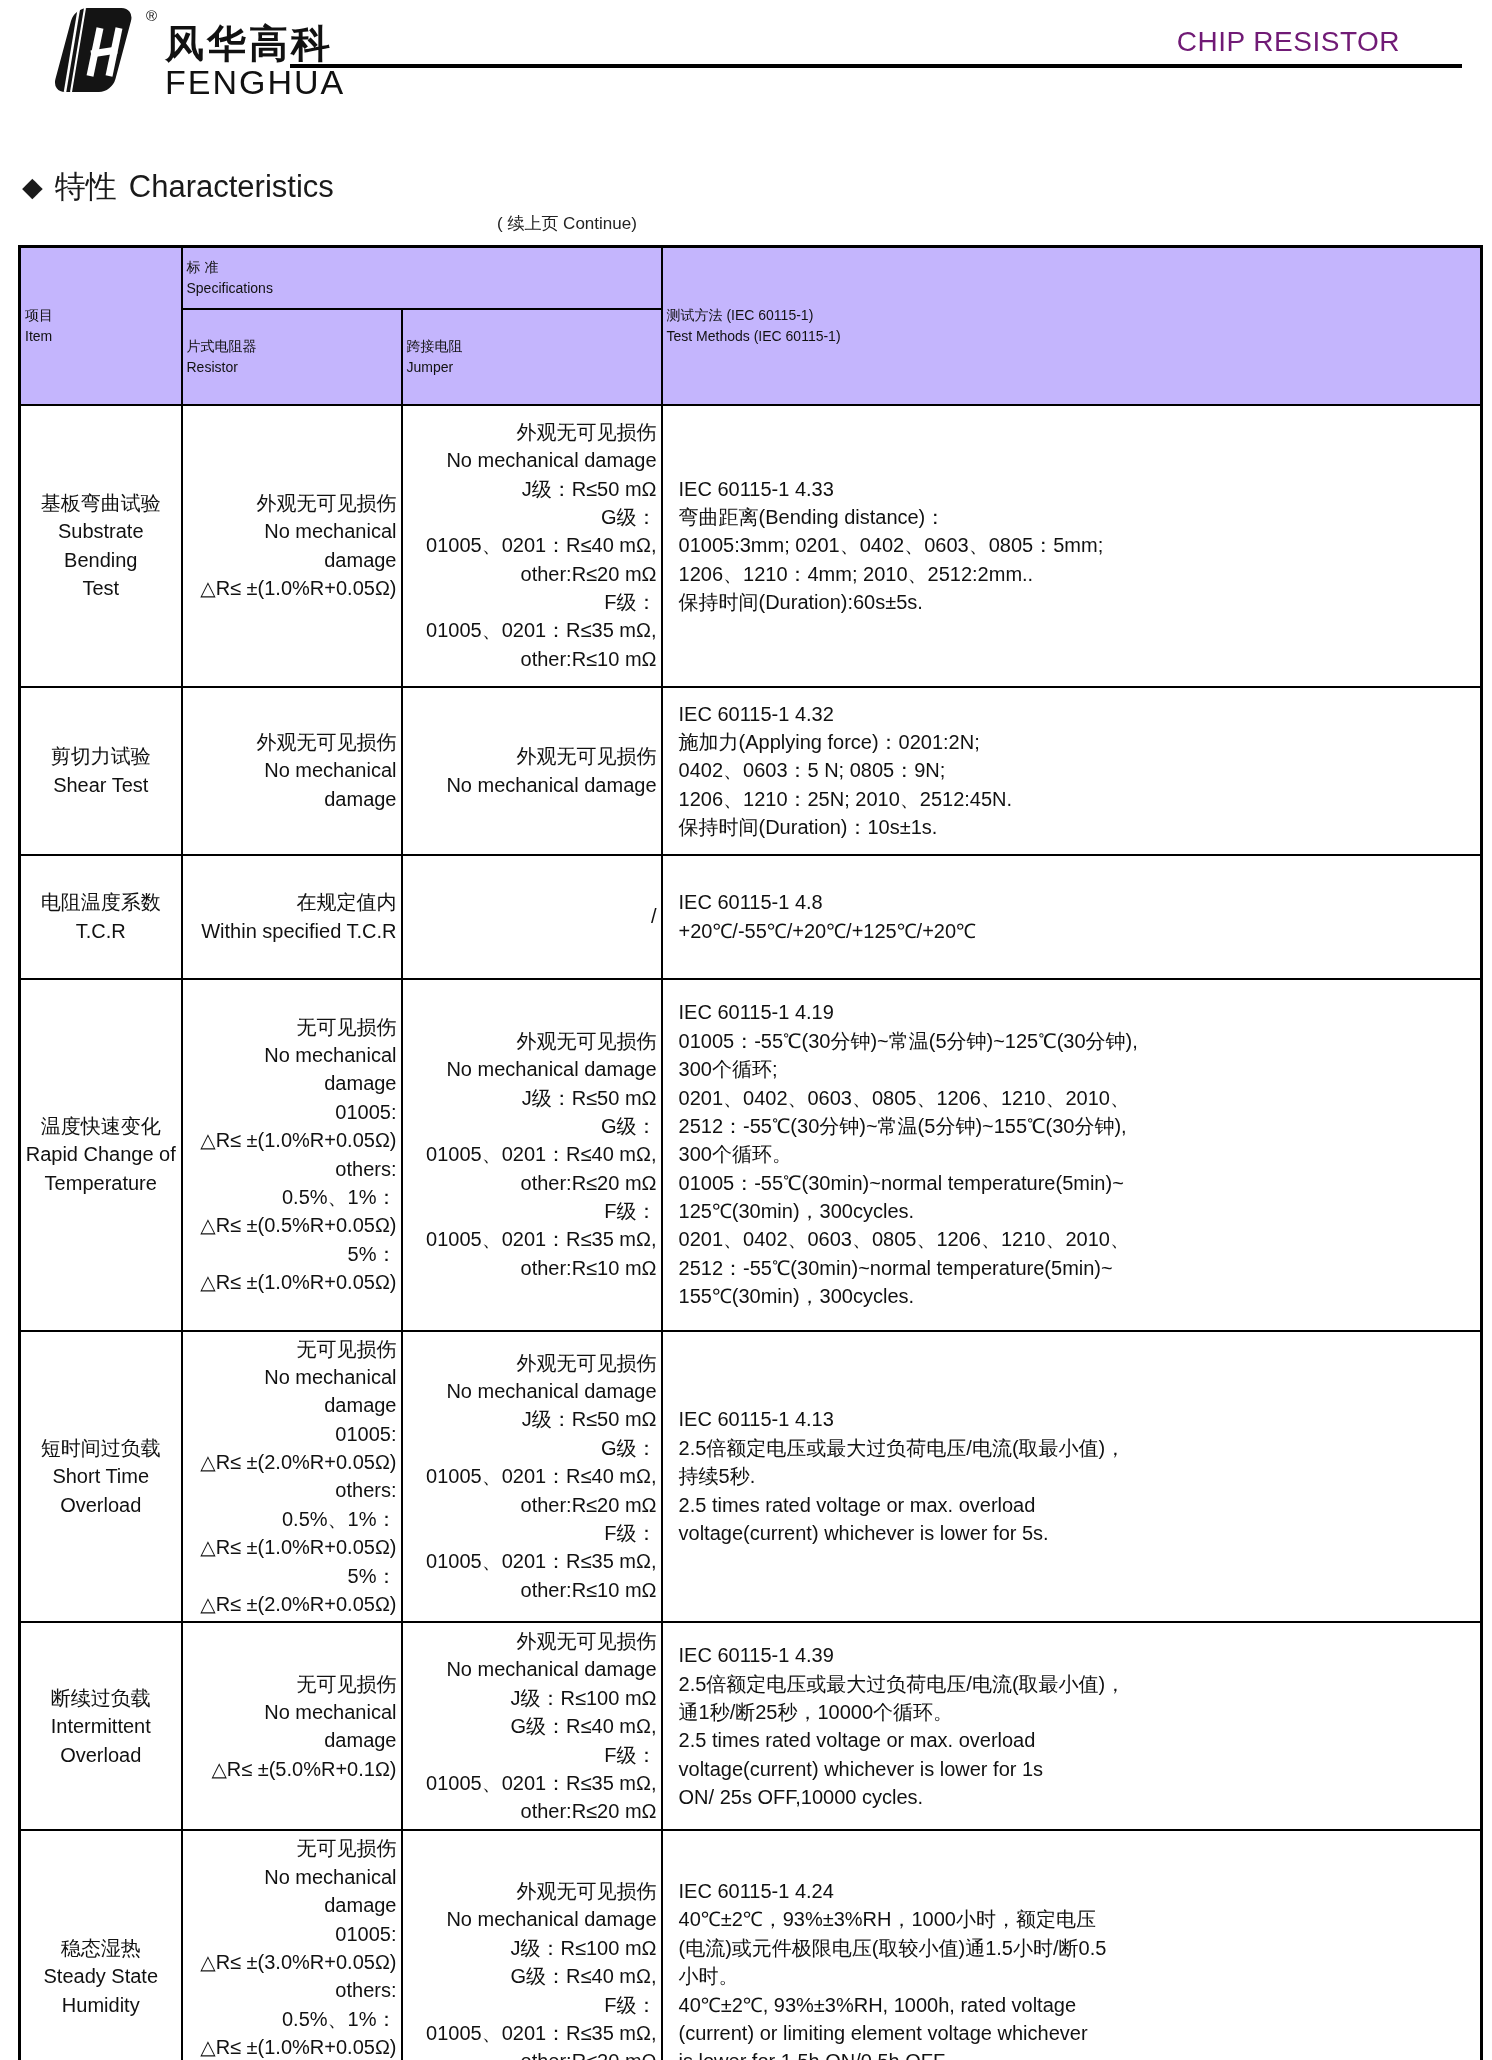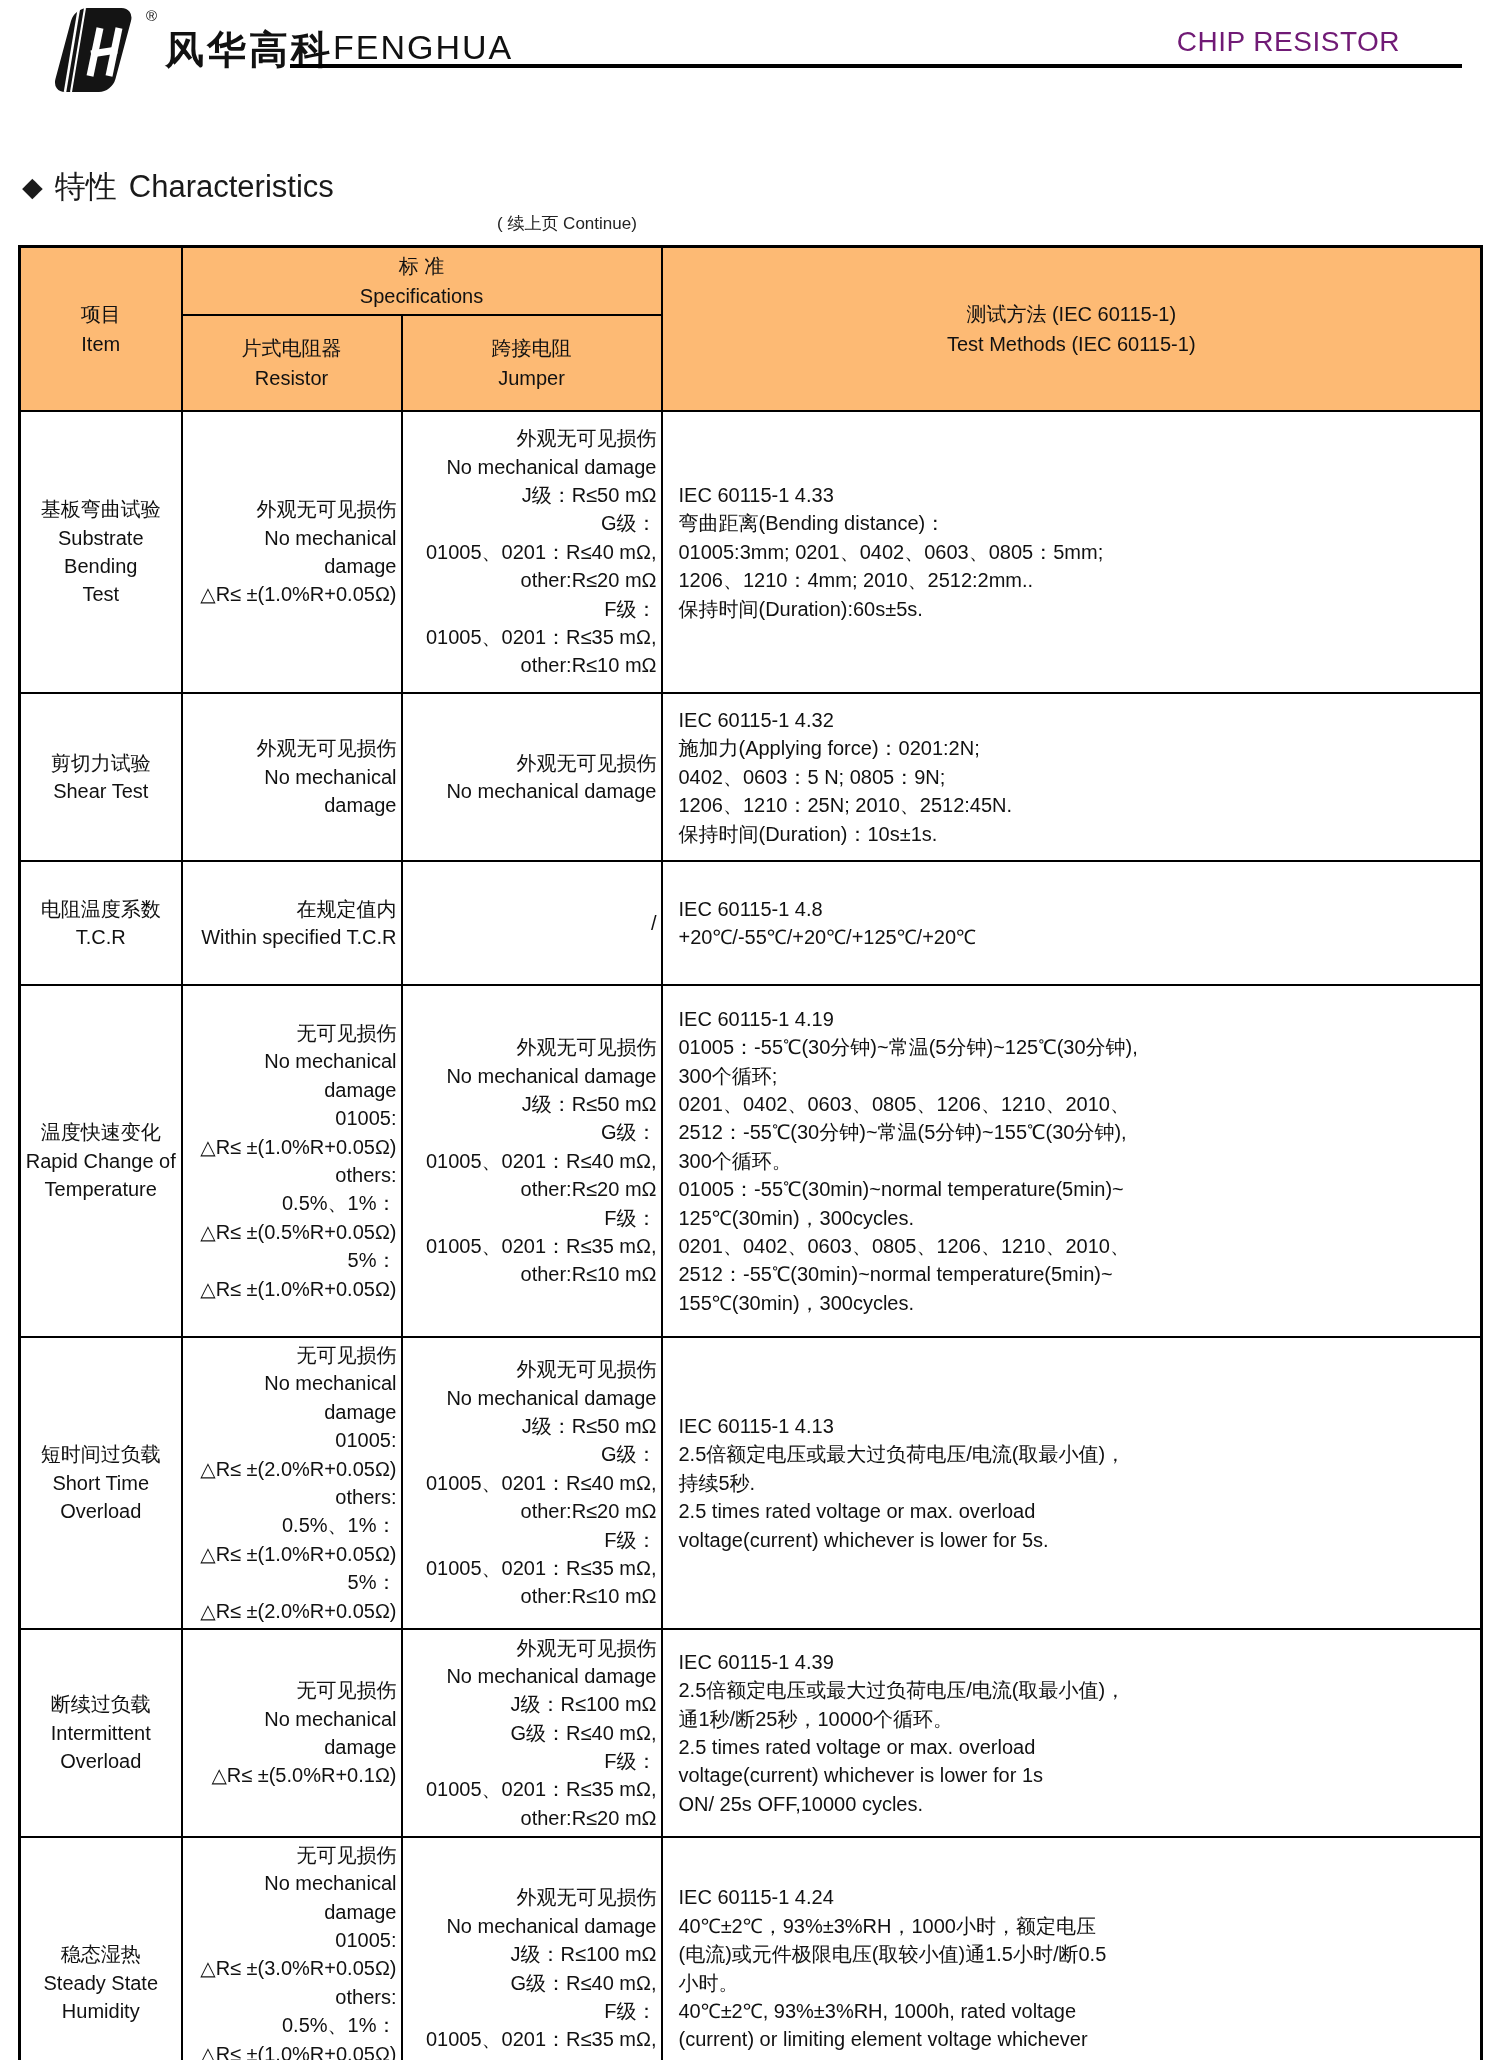--- a/index.html
+++ b/index.html
@@ -4,33 +4,33 @@
 <style>
   *{margin:0;padding:0;box-sizing:border-box}
   html,body{background:#fff}
   .page{width:1492px;height:2060px;position:relative;background:#fff;color:#111;
         font-family:"Liberation Sans",sans-serif;overflow:hidden}
   
   .hdr{position:relative;height:100px}
   .logo{position:absolute;left:54px;top:6px;display:flex;gap:8px}
   .logo svg{display:block}
   .reg{font-size:15px;line-height:1;margin-top:2px}
-  .brand{display:flex;flex-direction:row;margin-top:24px}
+  .brand{display:flex;flex-direction:column;margin-top:18px}
   .brand-cn{font-size:39px;font-weight:bold;letter-spacing:3px;line-height:1.05}
   .brand-en{font-size:34px;font-weight:normal;letter-spacing:2px;line-height:1.05}
   .doc-title{position:absolute;right:92px;top:26px;font-size:28px;letter-spacing:.5px;color:#701a75}
   .rule{position:absolute;left:290px;right:30px;top:64px;height:4px;background:#000}
   
   .sect{margin:66px 0 0 22px;font-size:31px;display:flex;align-items:center;gap:12px;color:#1a1a1a}
   .diamond{font-size:27px;line-height:1}
   .note{margin:4px 0 0 497px;font-size:17px;color:#222}
   
   table{border-collapse:collapse;table-layout:fixed;width:1462px;margin:10px 0 0 18px;border:3px solid #000}
   th,td{border:2px solid #000;vertical-align:middle;padding:3px 4px}
-  thead th{background:#fdba74;font-weight:normal;font-size:20px;line-height:1.5;text-align:center}
+  thead th{background:#c4b5fd;font-weight:normal;font-size:14px;line-height:1.5;text-align:left}
   td{font-size:20px;line-height:1.42}
   .lines{white-space:pre-line}
   .ctr{text-align:right}
   .lft{text-align:right;padding-left:9px}
   .c-item .lines{text-align:center}
   .c-test .lines{padding-left:12px;text-align:left}
 </style>
 </head>
 <body>
 

